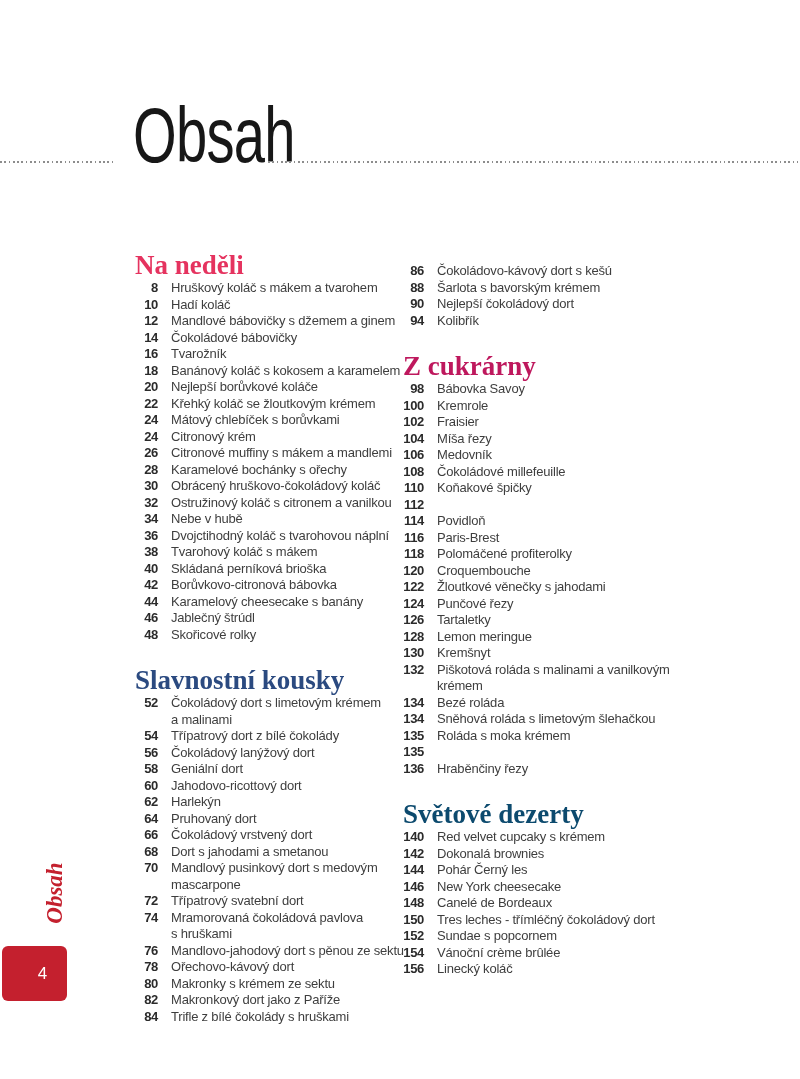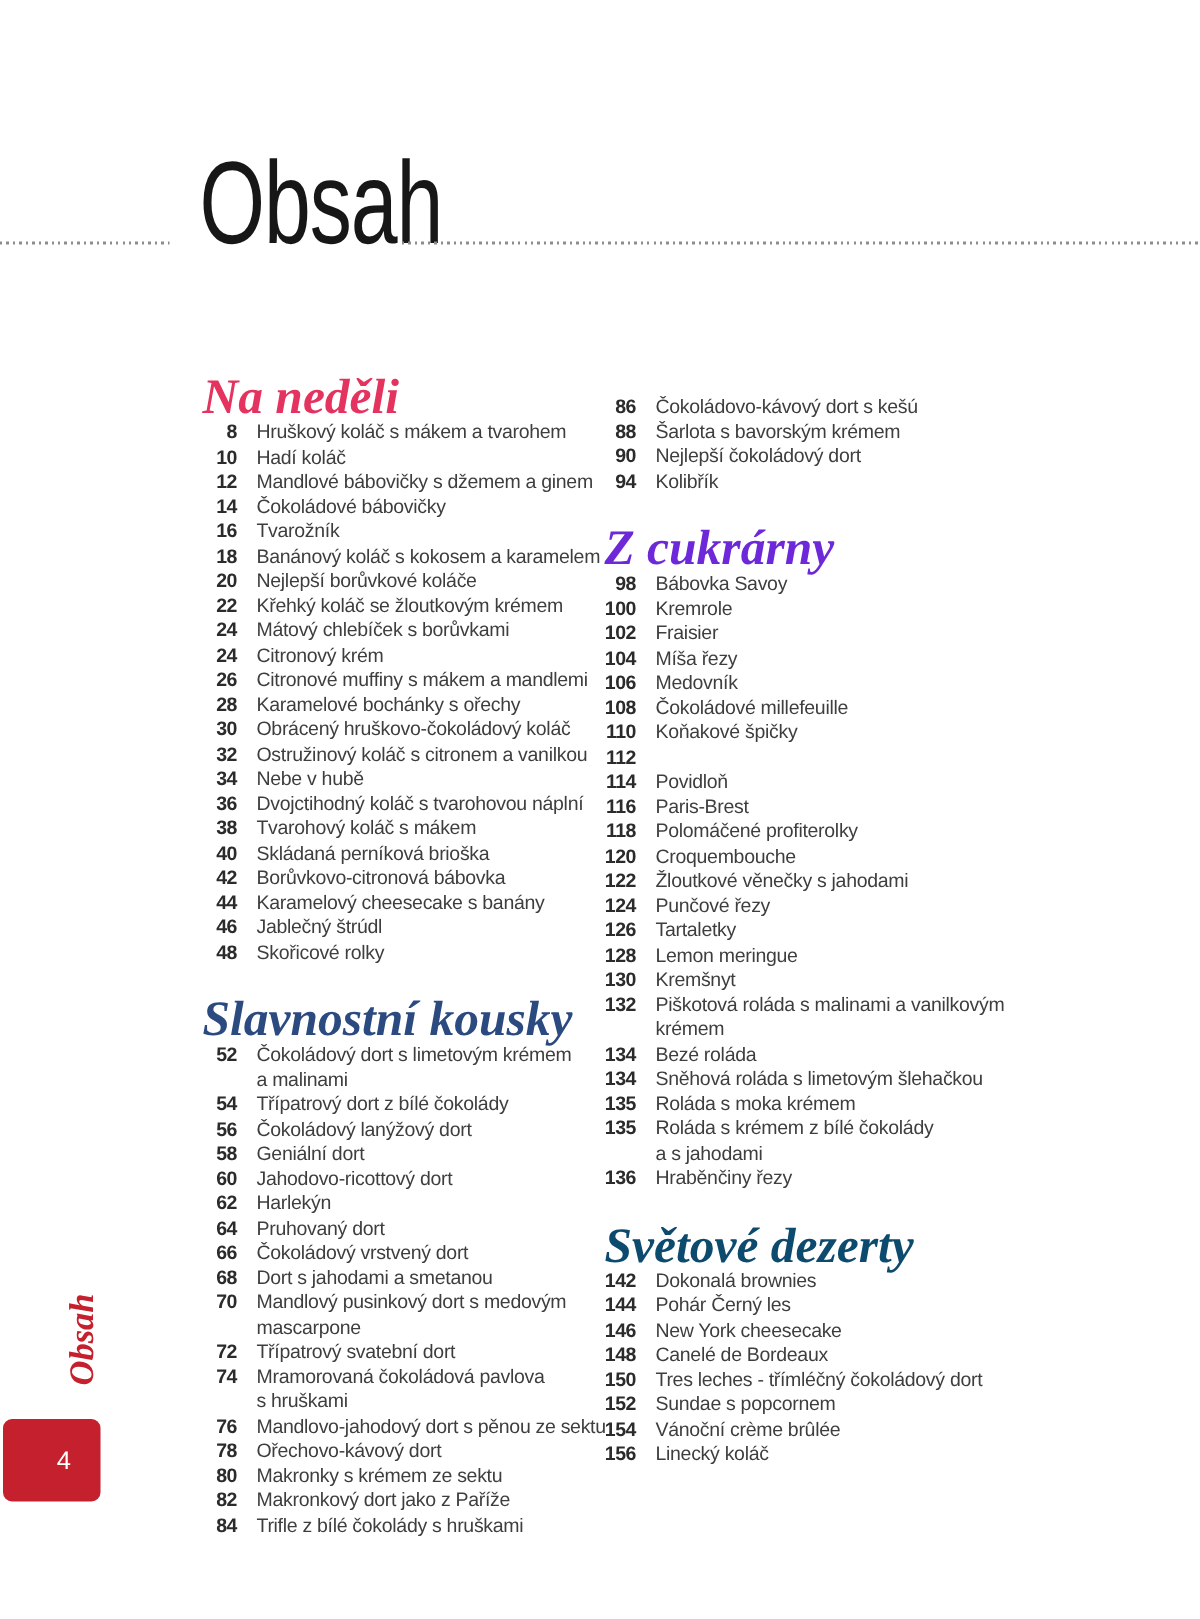--- a/index.html
+++ b/index.html
@@ -19,21 +19,21 @@
     background-image:repeating-linear-gradient(90deg,#8d8d8d 0 1.6px,transparent 1.6px 4.3px);
   }
   .rule-left{left:0;width:113px;}
   .rule-right{left:268px;width:532px;}
   .col{position:absolute;}
   .col-left{left:135px;top:234px;width:282px;}
   .col-right{left:403px;top:247px;width:362px;}
   .toc-section + .toc-section{margin-top:22px;}
   .section-heading{
     margin:0;font-family:"Liberation Serif","DejaVu Serif",serif;
-    font-style:italic;font-weight:bold;font-size:33px;line-height:30px;letter-spacing:0;
+    font-weight:bold;font-size:27px;line-height:30px;letter-spacing:0;
   }
   .row{display:flex;align-items:flex-start;font-size:13px;line-height:16.5px;}
   .num{
     flex:none;width:23px;text-align:right;font-weight:bold;color:#2b2b2b;
     letter-spacing:-0.3px;
   }
   .col-right .num{width:21px;}
   .entry{
     margin-left:13px;color:#3e3e3e;white-space:pre-line;letter-spacing:-0.2px;
   }
@@ -239,21 +239,21 @@
         <div class="row">
           <span class="num">90</span>
           <span class="entry">Nejlepší čokoládový dort</span>
         </div>
         <div class="row">
           <span class="num">94</span>
           <span class="entry">Kolibřík</span>
         </div>
       </section>
       <section class="toc-section">
-        <h2 class="section-heading" style="color: #6d28d9;">Z cukrárny</h2>
+        <h2 class="section-heading" style="color: #be185d;">Z cukrárny</h2>
         <div class="row">
           <span class="num">98</span>
           <span class="entry">Bábovka Savoy</span>
         </div>
         <div class="row">
           <span class="num">100</span>
           <span class="entry">Kremrole</span>
         </div>
         <div class="row">
           <span class="num">102</span>
@@ -326,30 +326,32 @@
         <div class="row">
           <span class="num">134</span>
           <span class="entry">Sněhová roláda s limetovým šlehačkou</span>
         </div>
         <div class="row">
           <span class="num">135</span>
           <span class="entry">Roláda s moka krémem</span>
         </div>
         <div class="row">
           <span class="num">135</span>
-          <span class="entry">Roláda s krémem z bílé čokolády
-a s jahodami</span>
         </div>
         <div class="row">
           <span class="num">136</span>
           <span class="entry">Hraběnčiny řezy</span>
         </div>
       </section>
       <section class="toc-section">
         <h2 class="section-heading" style="color: #0c4a6e;">Světové dezerty</h2>
+        <div class="row">
+          <span class="num">140</span>
+          <span class="entry">Red velvet cupcaky s krémem</span>
+        </div>
         <div class="row">
           <span class="num">142</span>
           <span class="entry">Dokonalá brownies</span>
         </div>
         <div class="row">
           <span class="num">144</span>
           <span class="entry">Pohár Černý les</span>
         </div>
         <div class="row">
           <span class="num">146</span>

